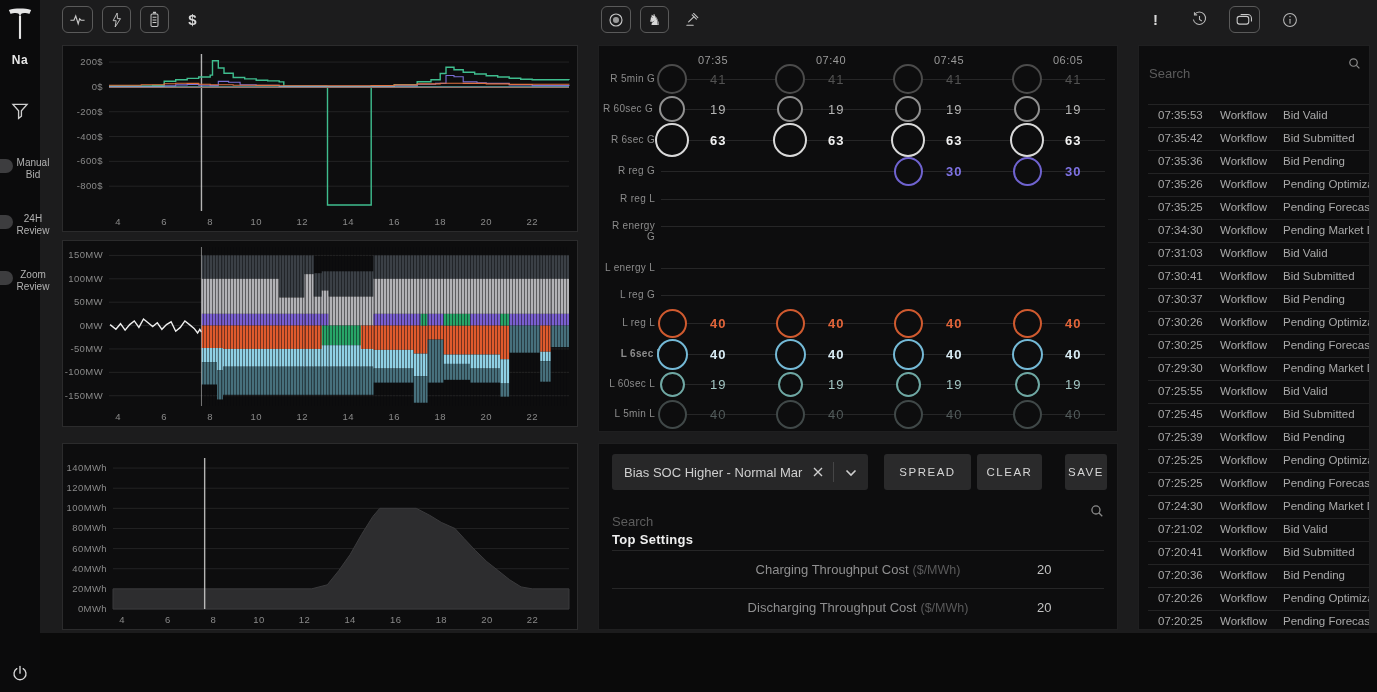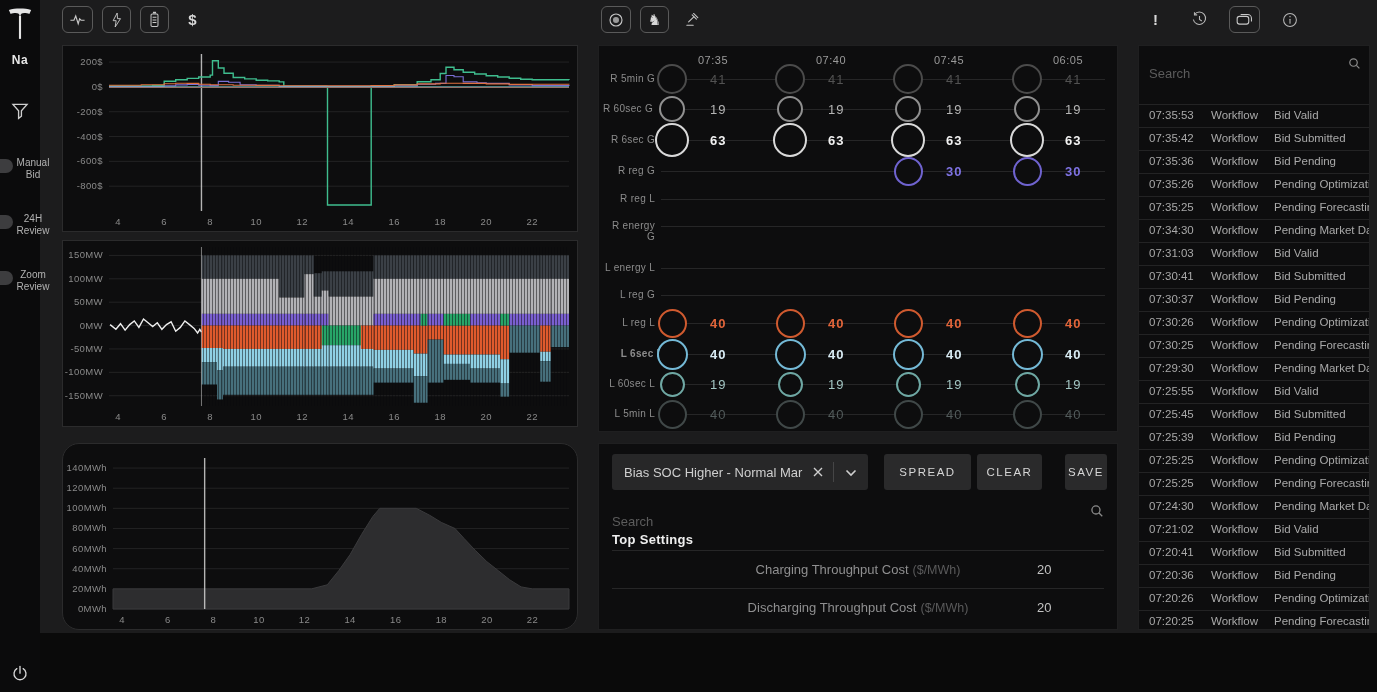--- a/index.html
+++ b/index.html
@@ -54,21 +54,21 @@
   .set-sep { position:absolute; left:13px; right:13px; height:1px; background:#262627; }
   .set-row { position:absolute; left:13px; right:13px; height:37px; display:flex; align-items:center;justify-content:center; }
   .set-label { font-size:13px; color:#8f8f90; }
   .set-unit { font-size:12.5px; color:#5a5a5b; margin-left:4px; }
   .set-val { position:absolute; left:425px; font-size:13px; color:#c2c2c2; }
 
   
   .log-search { position:absolute; left:10px; right:8px; top:6px; height:26px; display:flex; align-items:center; }
   .log-head { position:absolute; left:0; right:0; top:38px; height:20px; font-size:11.5px; color:#9b9b9b; }
   .log-head span { position:absolute; top:2px; }
-  .log-rows { position:absolute; left:0; right:0; top:58px; bottom:0; overflow:hidden; }
+  .log-rows { position:absolute; left:0; right:0; top:58px; bottom:0; overflow:hidden;padding-left:9px; }
   .log-row { position:relative; height:23px; border-top:1px solid #232324; font-size:11.5px; color:#a9a9a9; cursor:default; }
   .log-row span { position:absolute; top:4px; white-space:nowrap; }
   .lc0 { left:10px; } .lc1 { left:72px; } .lc2 { left:135px; right:0; overflow:hidden; }
 
   
   .bottom-zone { position:absolute; left:40px; top:633px; width:1337px; height:59px; background:#0a0a0a; }
 
   .axis-text { font-size:9.5px; fill:#8a8a8a; letter-spacing:.4px; }
   svg text { font-family:"Liberation Sans", sans-serif; }
 </style>
@@ -351,21 +351,21 @@
         <rect x="477.25" y="120.10588235294118" width="10.349999999999966" height="20.576470588235296" fill="#47707c"></rect>
         <rect x="487.59999999999997" y="14.41764705882353" width="18.400000000000034" height="23.382352941176467" fill="#3b4046"></rect>
         <rect x="487.59999999999997" y="37.8" width="18.400000000000034" height="35.07352941176471" fill="#b2b2b6"></rect>
         <rect x="487.59999999999997" y="72.87352941176471" width="18.400000000000034" height="11.691176470588232" fill="#7a5fd0"></rect>
         <rect x="487.59999999999997" y="84.56470588235294" width="18.400000000000034" height="21.511764705882356" fill="#47707c"></rect>
         <rect x="138.45999999999998" y="6" width="367.54" height="159" fill="url(#vstripe)"></rect>
         <path d="M47.1 83.6 L52.9 88.3 L57.5 82.7 L62.1 89.2 L66.7 83.6 L71.3 79.9 L75.9 86.4 L80.5 78.0 L85.1 81.8 L89.7 85.5 L94.3 81.8 L98.9 88.3 L103.5 83.6 L108.1 80.8 L112.7 90.2 L117.3 86.4 L121.9 79.9 L126.5 83.6 L131.1 87.4 L134.6 92.0 L136.8 88.3 L138.5 91.1" fill="none" stroke="#eeeeee" stroke-width="1.4"></path>
         <line x1="138.45999999999998" x2="138.45999999999998" y1="6" y2="165" stroke="#bfbfbf" stroke-width="1" opacity="0.6"></line>
       </svg>
   </div>
-  <div class="panel" style="left:62px; top:443px; width:516px; height:187px;border-radius:17px;">
+  <div class="panel" style="left:62px; top:443px; width:516px; height:187px;">
     <svg id="chart-soc" width="514" height="185">
         <line x1="50" x2="506" y1="24.066666666666666" y2="24.066666666666666" stroke="#232324" stroke-width="1"></line>
         <text x="44" y="27.066666666666666" text-anchor="end" class="axis-text">140MWh</text>
         <line x1="50" x2="506" y1="44.2" y2="44.2" stroke="#232324" stroke-width="1"></line>
         <text x="44" y="47.2" text-anchor="end" class="axis-text">120MWh</text>
         <line x1="50" x2="506" y1="64.33333333333333" y2="64.33333333333333" stroke="#232324" stroke-width="1"></line>
         <text x="44" y="67.33333333333333" text-anchor="end" class="axis-text">100MWh</text>
         <line x1="50" x2="506" y1="84.46666666666667" y2="84.46666666666667" stroke="#232324" stroke-width="1"></line>
         <text x="44" y="87.46666666666667" text-anchor="end" class="axis-text">80MWh</text>
         <line x1="50" x2="506" y1="104.6" y2="104.6" stroke="#232324" stroke-width="1"></line>

